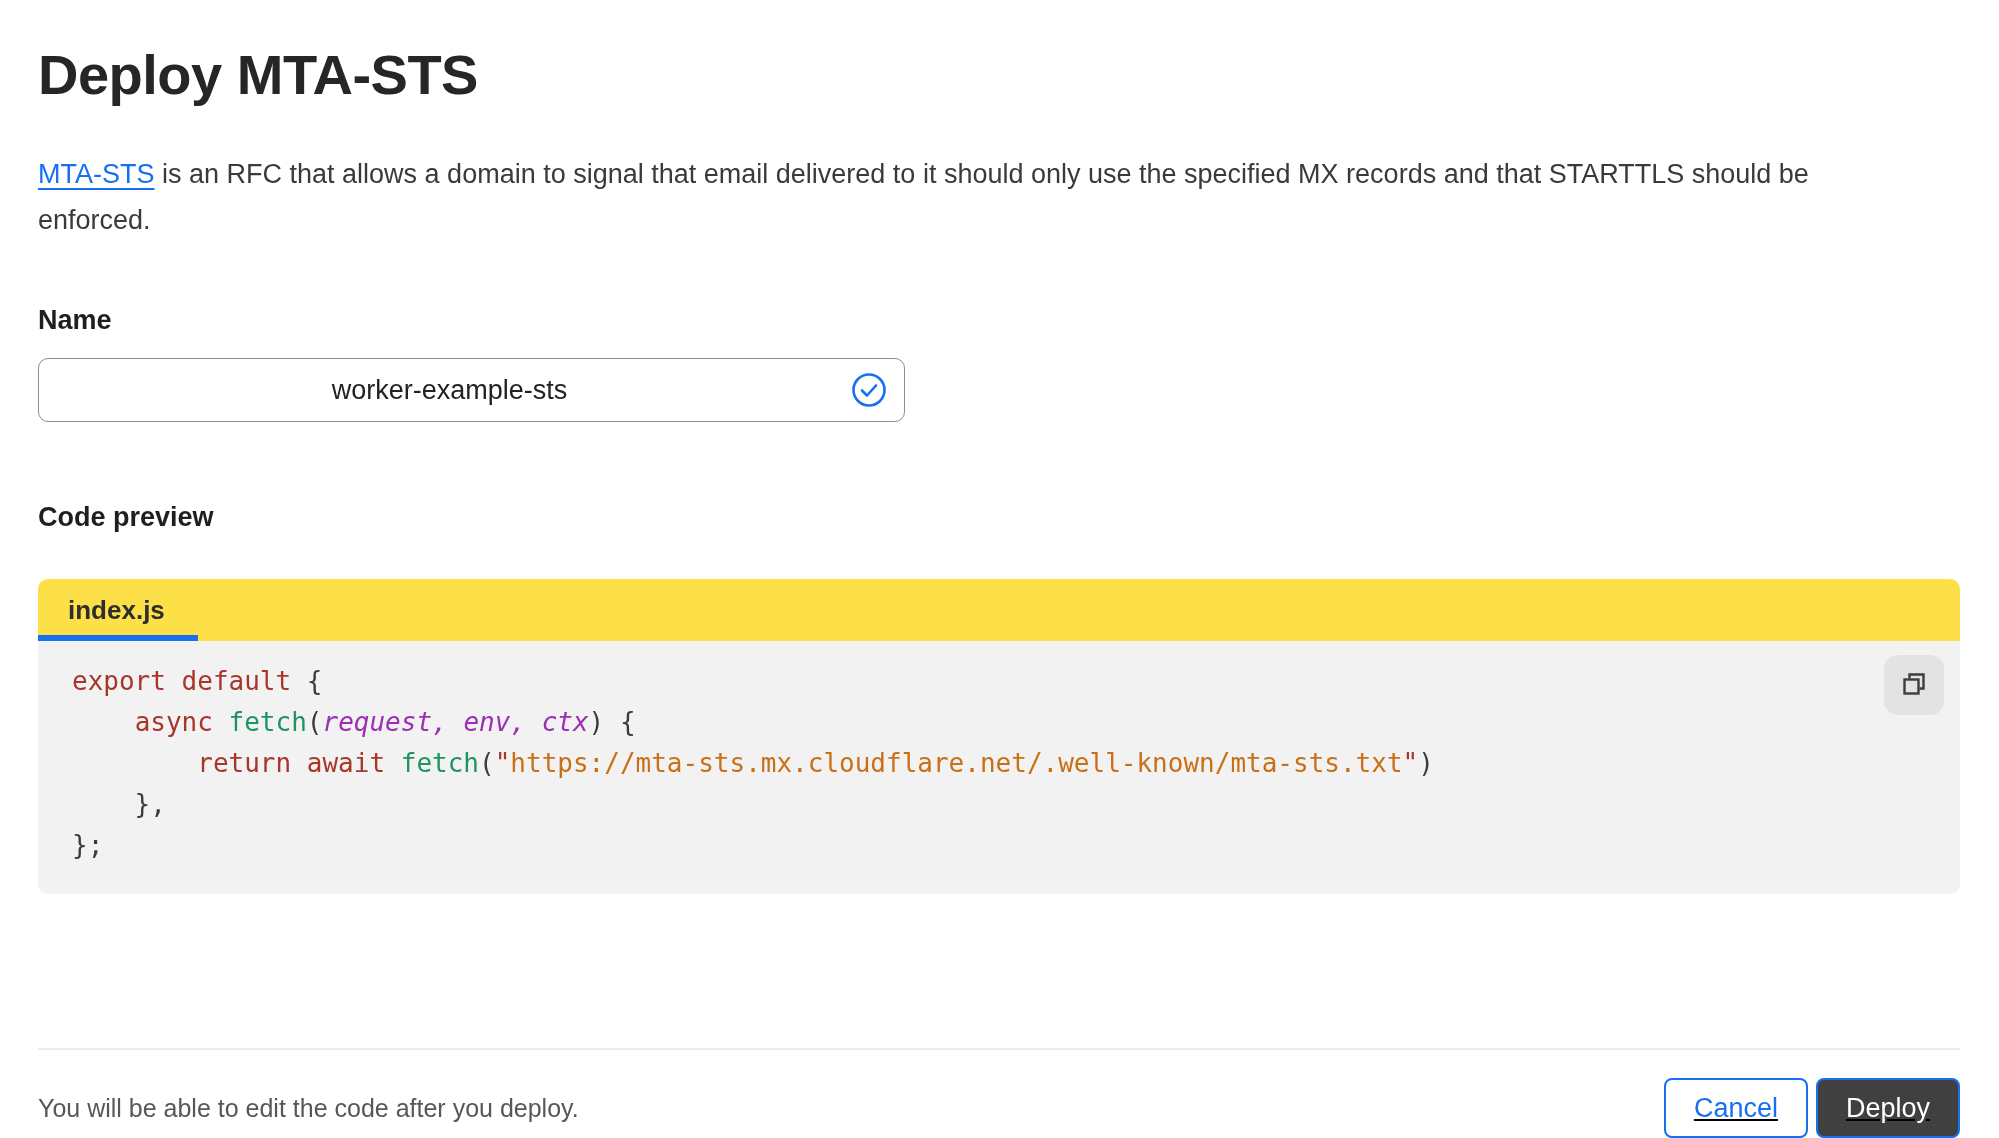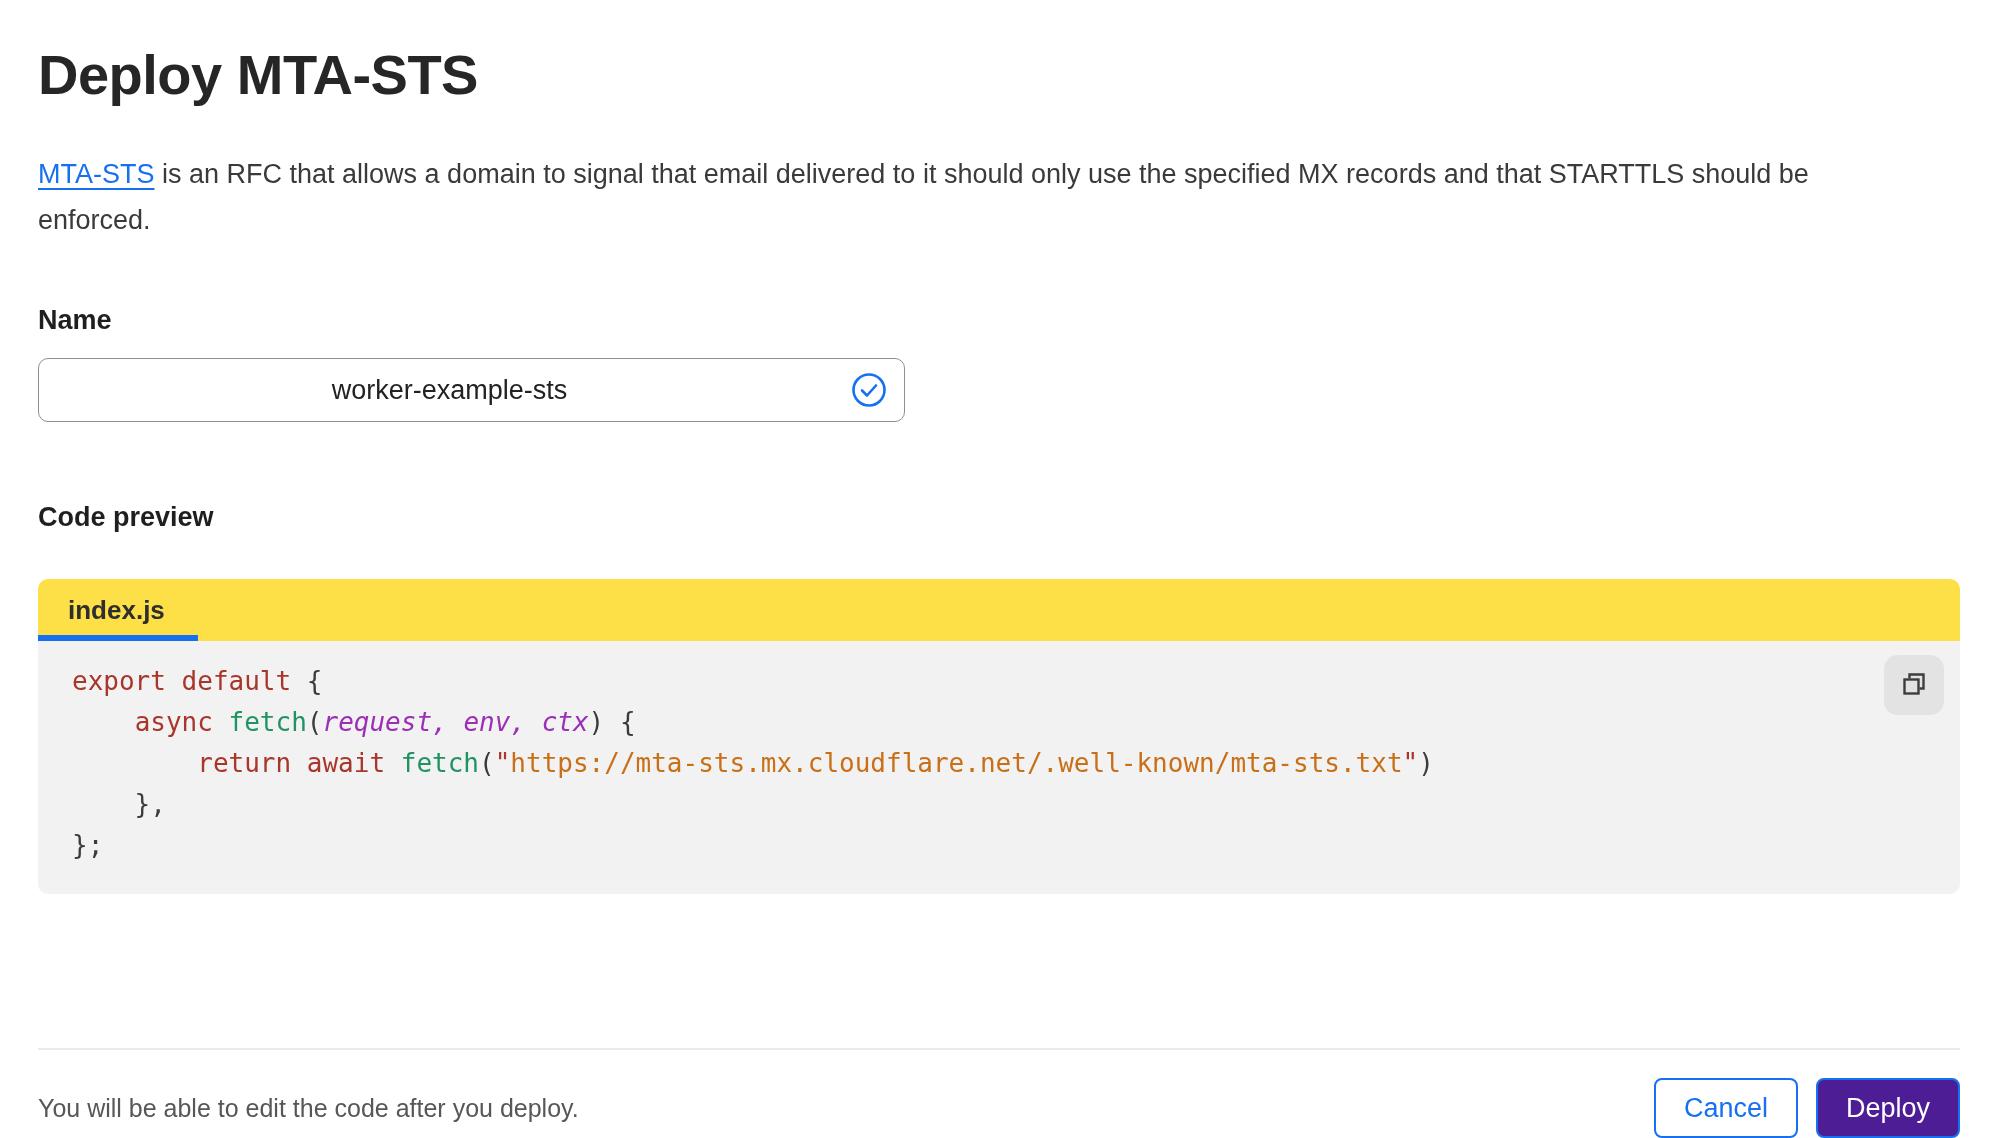--- a/index.html
+++ b/index.html
@@ -30,24 +30,24 @@
   .tok-pm { color: #9C2FB5; font-style: italic; }
   .tok-str { color: #C96F17; }
   .tok-q  { color: #A8362B; }
   .tok-pl { color: #3b3b3b; }
   .copy-btn { position: absolute; top: 14px; right: 16px; width: 60px; height: 60px; border: none; background: #e3e3e3; border-radius: 14px; display: flex; align-items: center; justify-content: center; cursor: pointer; }
 
   .spacer { flex: 1; }
 
   .footer { border-top: 2px solid #ebebeb; margin-top: 96px; padding: 28px 0 0 0; display: flex; align-items: center; justify-content: space-between; }
   .footer-note { font-size: 25px; color: #575757; }
-  .btn-row { display: flex; gap: 18px; }
+  .btn-row { display: flex; gap: 8px; text-decoration: underline; }
   .btn { height: 60px; min-width: 143px; border-radius: 8px; font-size: 27px; font-family: "Liberation Sans", sans-serif; cursor: pointer; padding: 0 28px; }
   .btn-secondary { background: #ffffff; border: 2px solid #1670F0; color: #1670F0; }
-  .btn-primary { background: #4c1d95; border: 2px solid #1670F0; color: #ffffff; }
+  .btn-primary { background: #404040; border: 2px solid #1670F0; color: #ffffff; }
 </style>
 </head>
 <body>
 
 <div class="page">
 
   <h1 class="title">Deploy MTA-STS</h1>
 
   <p class="description"><a>MTA-STS</a><span> is an RFC that allows a domain to signal that email delivered to it should only use the specified MX records and that STARTTLS should be enforced.</span></p>
 

